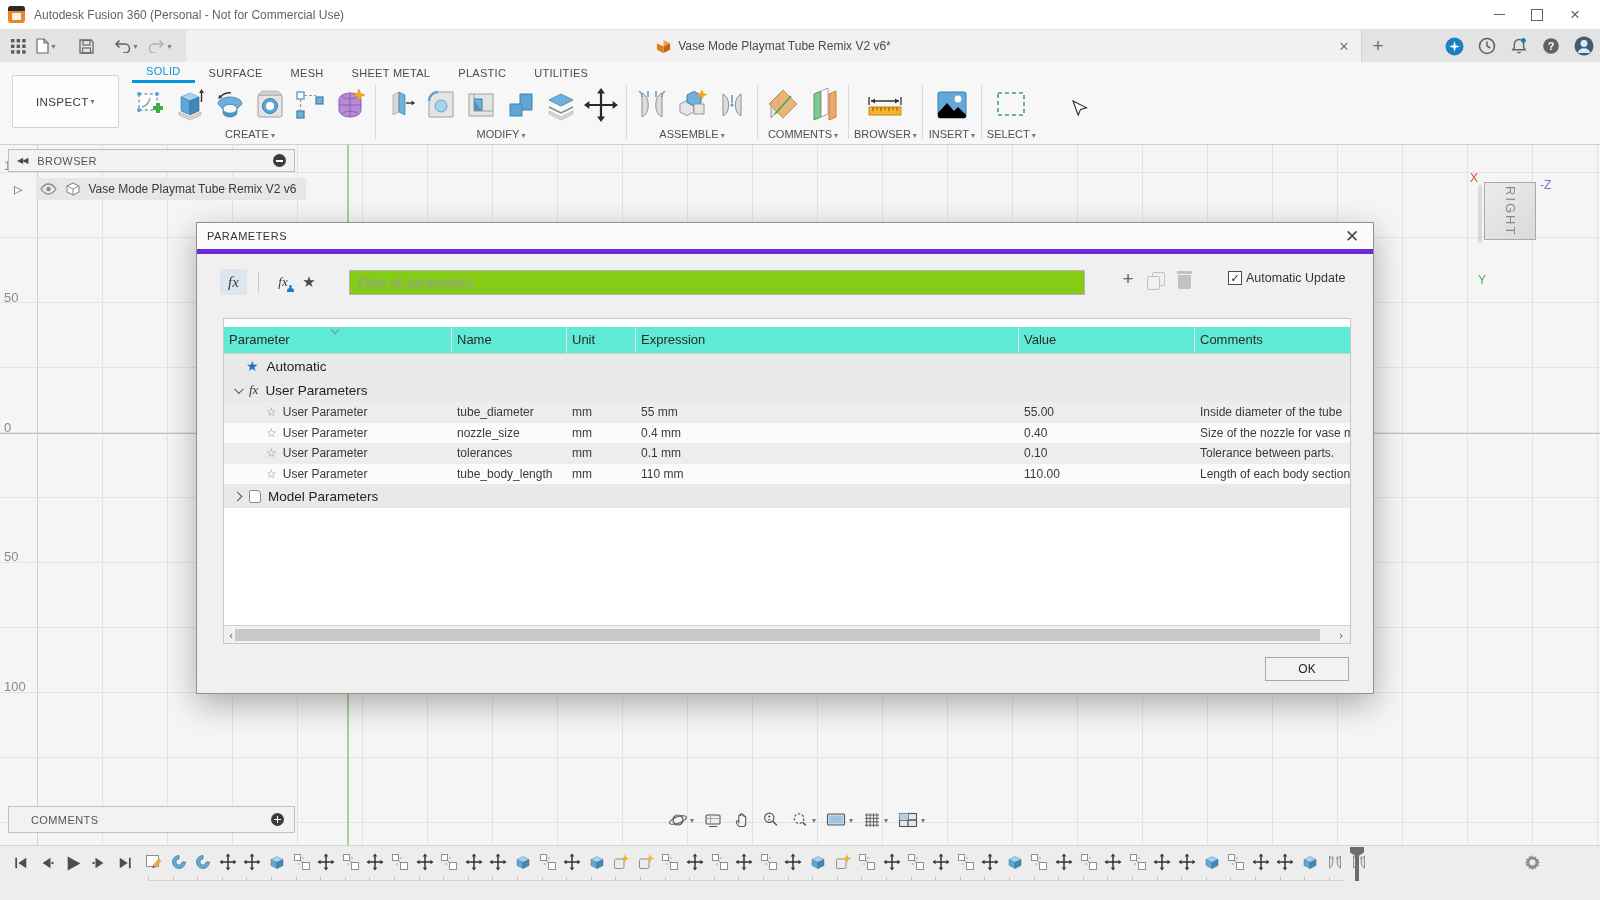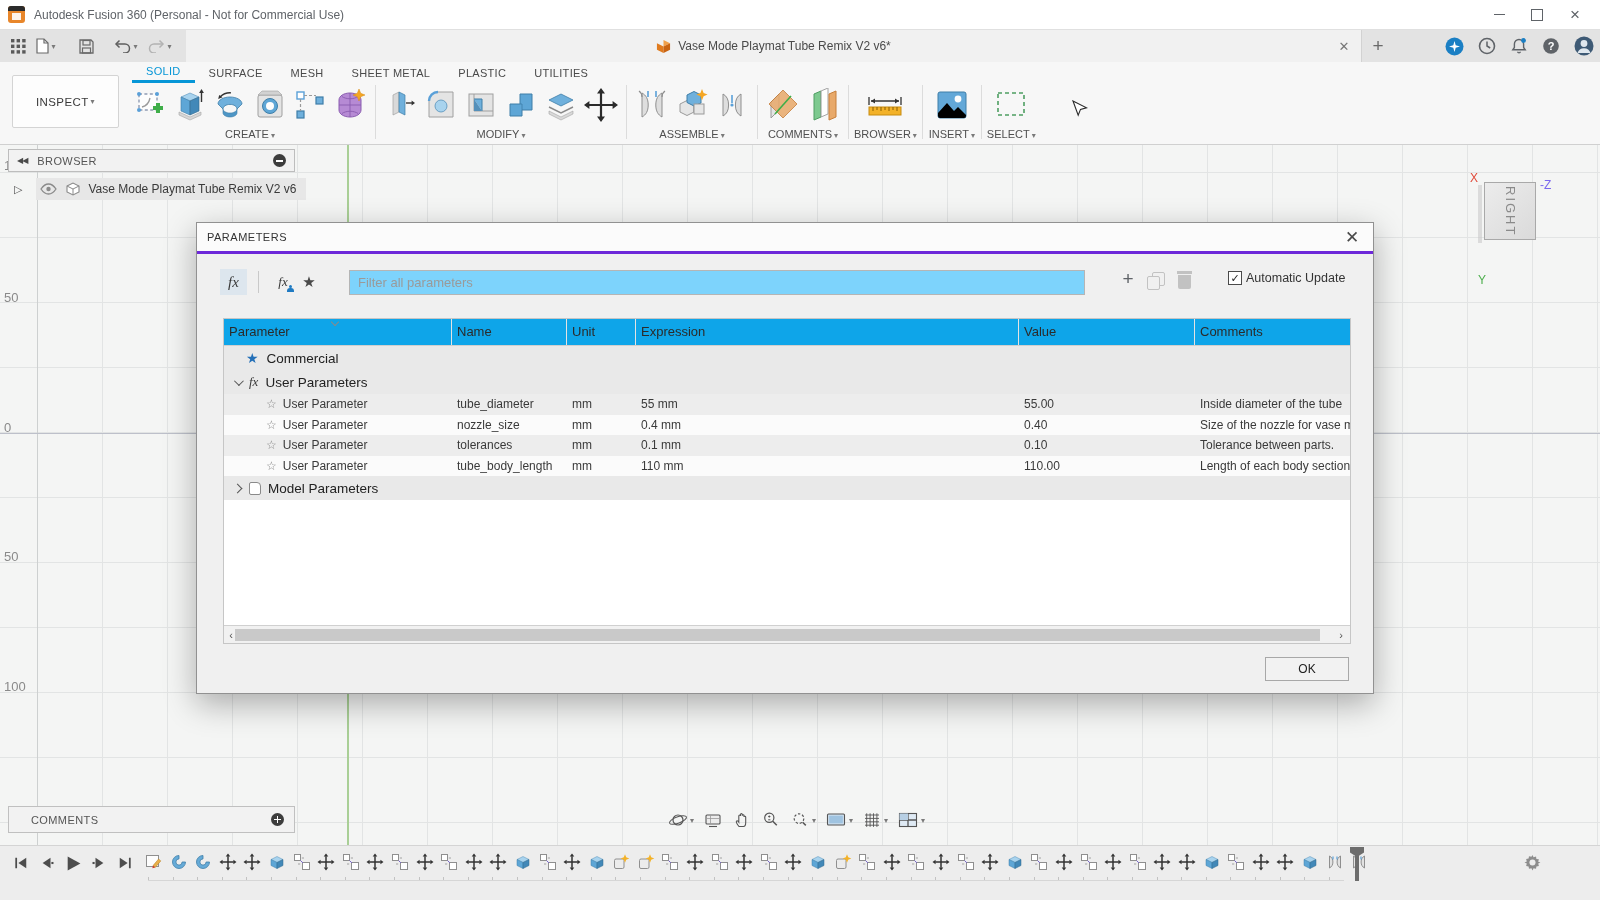--- a/index.html
+++ b/index.html
@@ -89,50 +89,50 @@
   .nav-item { display:flex; align-items:center; }
 
   
   .comments-bar { position:absolute; left:8px; top:661px; width:287px; height:27px; background:#f2f2f2;
                   border:1px solid #c0c0c0; display:flex; align-items:center; padding:0 10px 0 22px; z-index:3; }
   .comments-bar .hdr-label { font-size:11px; color:#555; letter-spacing:.4px; }
 
   
   .dialog { position:absolute; left:196px; top:222px; width:1178px; height:472px; background:#f0f0f0;
             border:1px solid #919191; box-shadow:0 10px 30px rgba(0,0,0,.3); z-index:10; }
-  .dlg-title { height:31px; background:#fbfbfb; border-bottom:3px solid #6d28d9; display:flex; align-items:center; padding:0 10px; }
+  .dlg-title { height:31px; background:#fbfbfb; border-bottom:5px solid #6d28d9; display:flex; align-items:center; padding:0 10px; }
   .dlg-title .dlg-label { font-size:11px; color:#333; letter-spacing:.5px; }
   .dlg-close { margin-left:auto; font-size:17px; color:#4a4a4a; width:22px; text-align:center; }
   .dlg-toolbar { position:absolute; left:0; top:42px; width:100%; height:34px; display:flex; align-items:center; }
   .fx-btn { margin-left:23px; width:27px; height:26px; background:#dde6ee; display:flex; align-items:center; justify-content:center; }
   .fx-glyph { font-family:"Liberation Serif", serif; font-style:italic; font-size:15px; color:#3a3a3a; }
   .tb-sep { width:1px; height:22px; background:#c9c9c9; margin:0 11px; }
   .fx-user-btn { width:26px; height:26px; display:flex; align-items:center; justify-content:center; position:relative; }
   .fx-user-btn .fx-glyph { font-size:13px; }
   .fx-person { position:absolute; right:2px; bottom:3px; width:7px; height:7px; }
   .fx-person::before { content:""; position:absolute; left:2px; top:0; width:3.4px; height:3.4px; border-radius:50%; background:#1f7ac2; }
   .fx-person::after { content:""; position:absolute; left:0; top:3.4px; width:7px; height:3.6px; border-radius:3px 3px 0 0; background:#1f7ac2; }
   .star-btn { font-size:15px; color:#4a4a4a; width:26px; text-align:center; }
-  .filter-input { position:absolute; left:152px; top:5px; width:736px; height:25px; border:1px solid #b5b5b5; background:#7dd3fc;
+  .filter-input { position:absolute; left:152px; top:5px; width:736px; height:25px; border:1px solid #b5b5b5; background:#84cc16;
                   font-size:13px; padding:0 8px; color:#333; font-family:"Liberation Sans",sans-serif; }
   .filter-input::placeholder { color:#9a9a9a; }
   .add-btn { position:absolute; left:920px; top:3px; width:22px; height:28px; font-size:19px; color:#5f6368; text-align:center; }
   .copy-btn { position:absolute; left:950px; top:7px; width:18px; height:18px; }
   .copy-btn::before { content:""; position:absolute; left:5px; top:0; width:11px; height:12px; border:1.4px solid #c2c2c2; border-radius:2px; }
   .copy-btn::after { content:""; position:absolute; left:0; top:4px; width:11px; height:12px; border:1.4px solid #c2c2c2; border-radius:2px; background:#f0f0f0; }
   .trash-btn { position:absolute; left:980px; top:6px; width:16px; height:19px; }
   .trash-btn::before { content:""; position:absolute; left:1px; top:4px; width:13px; height:14px; background:#c2c2c2; border-radius:0 0 2px 2px; }
   .trash-btn::after { content:""; position:absolute; left:0; top:0; width:15px; height:2.5px; background:#c2c2c2; }
   .auto-update { position:absolute; left:1031px; top:6px; display:flex; align-items:center; }
   .checkbox { width:14px; height:14px; border:1px solid #4a4a4a; background:#fff; font-size:11px; line-height:12px;
               text-align:center; color:#222; }
   .auto-update .cb-label { font-size:12.5px; color:#333; margin-left:4px; }
 
   .ptable { position:absolute; left:26px; top:95px; width:1128px; height:326px; background:#fff; border:1px solid #c6c6c6; }
-  .phead { display:flex; height:27px; border-bottom:1px solid #cfcfcf; background:#0ea5e9; position:relative; }
+  .phead { display:flex; height:27px; border-bottom:1px solid #cfcfcf; background:#5eead4; position:relative;margin-top:8px; }
   .phead .hcell { font-size:13px; color:#2b2b2b; padding:5px 0 0 5px; border-right:1px solid #e3e3e3; overflow:hidden; white-space:nowrap; }
   .sort-chev { position:absolute; left:108px; top:-2px; width:8px; height:8px; }
   .sort-chev::after { content:""; position:absolute; left:0; top:2px; width:5px; height:5px; border-right:1.3px solid #8a8a8a; border-bottom:1.3px solid #8a8a8a; transform:rotate(45deg); }
   .c0{width:228px}.c1{width:115px}.c2{width:69px}.c3{width:383px}.c4{width:176px}.c5{flex:1;border-right:none!important}
   .grow { display:flex; align-items:center; height:24px; background:#e9e9e9; font-size:13.5px; color:#222; }
   .prow { display:flex; align-items:center; height:20.5px; font-size:12px; color:#3a3a3a; }
   .prow.odd { background:#ededed; } .prow.even { background:#fbfbfb; }
   .prow .cell { padding-left:5px; white-space:nowrap; overflow:hidden; }
   .fav-star { color:#2470b8; font-size:14px; margin:0 8px 0 22px; }
   .row-star { color:#8a8a8a; font-size:12px; margin:0 6px 0 42px; }
@@ -629,21 +629,21 @@
     <span class="hcell c0">Parameter</span>
         <span class="hcell c1">Name</span>
         <span class="hcell c2">Unit</span>
         <span class="hcell c3">Expression</span>
         <span class="hcell c4">Value</span>
         <span class="hcell c5">Comments</span>
       </div>
     <div id="ptable-body">
         <div class="grow">
           <span class="fav-star">★</span>
-          <span>Commercial</span>
+          <span>Automatic</span>
         </div>
         <div class="grow">
           <span class="chev down"></span>
           <span class="fx-glyph">fx</span>
           <span>User Parameters</span>
         </div>
         <div class="prow odd">
           <span class="cell c0" style="display:flex;align-items:center;padding-left:0">
             <span class="row-star">☆</span>
             <span>User Parameter</span>

